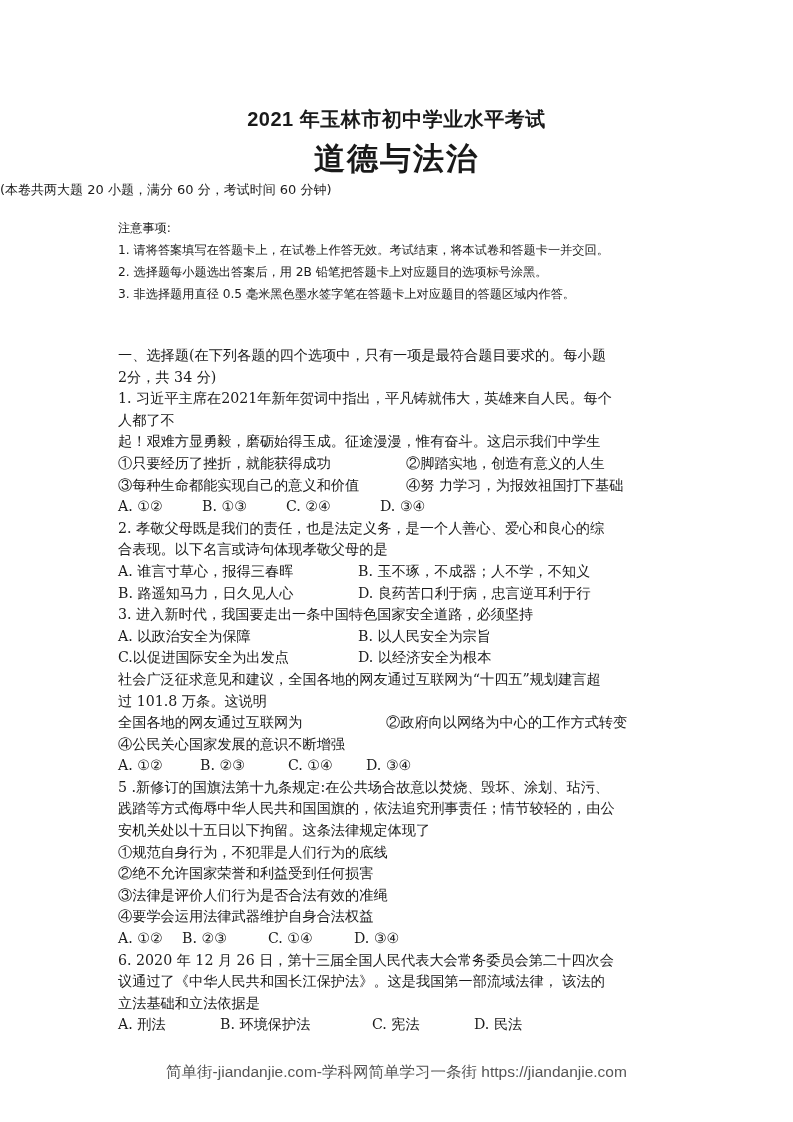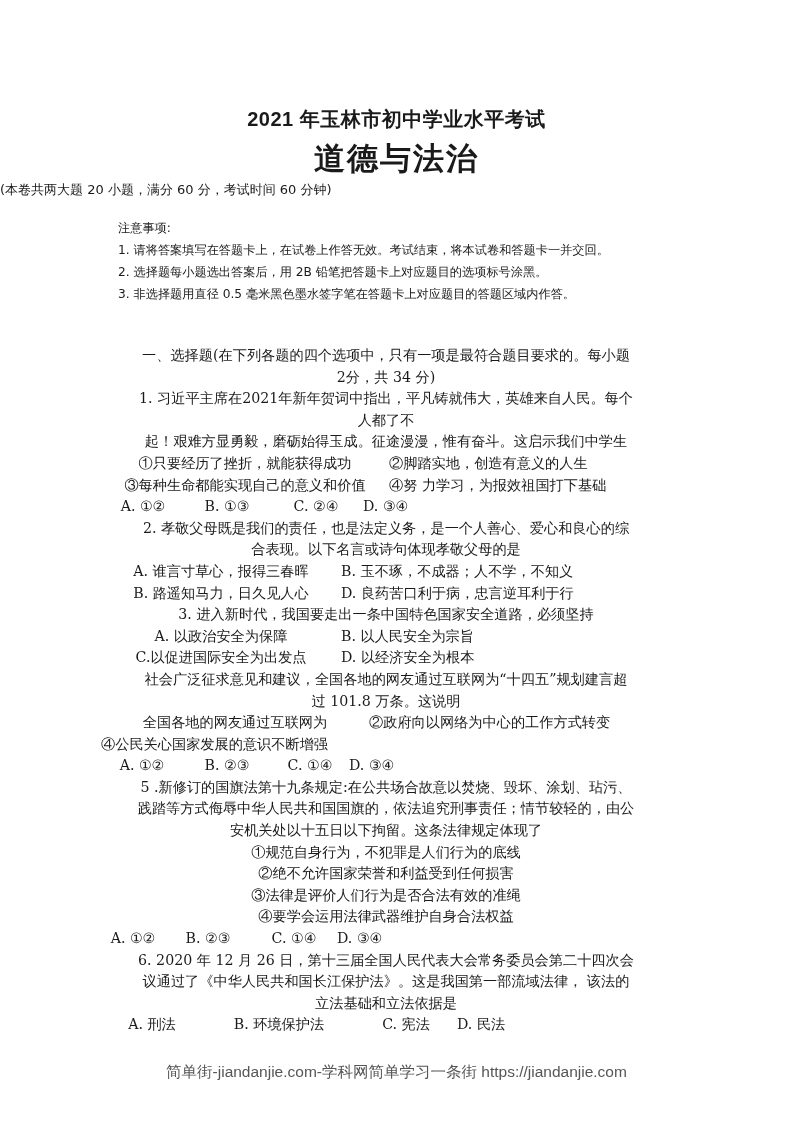--- a/index.html
+++ b/index.html
@@ -7,22 +7,22 @@
   .page { position: absolute; left: 0; top: 0; width: 793px; height: 1040px; }
   .title1 { position: absolute; top: 106px; left: 0; width: 793px; text-align: center;
     font-family: "Liberation Sans", "DejaVu Sans", sans-serif; font-weight: bold; font-size: 20px; letter-spacing: 0.5px; }
   .title2 { position: absolute; top: 138px; left: 0; width: 793px; text-align: center;
     font-family: Liberation Serif, serif; font-weight: bold; font-size: 31px; letter-spacing: 2px; }
   .subtitle { position: absolute; top: 181px; left: 0; width: 793px; 
     font-family: "DejaVu Sans", sans-serif; font-size: 13px; }
   .notes { position: absolute; top: 202px; left: 118px; width: 580px;
     font-family: "DejaVu Sans", sans-serif; font-size: 12.2px; line-height: 22px; margin-top: 15px; }
   .notes div { white-space: nowrap; }
-  .body { position: absolute; top: 345px; left: 101px; width: 570px;
-    font-family: "DejaVu Serif", "Liberation Serif", serif; font-size: 14.2px; line-height: 21.6px; text-align: center; }
+  .body { position: absolute; top: 345px; left: 118px; width: 570px;
+    font-family: "DejaVu Serif", "Liberation Serif", serif; font-size: 14.2px; line-height: 21.6px; }
   .line { white-space: nowrap; height: 21.6px; }
   .opt-row { white-space: nowrap; height: 21.6px; display: flex; }
   .footer { position: absolute; top: 1062px; left: 0; width: 793px; text-align: center;
     font-family: Liberation Sans, sans-serif; font-size: 15.5px; color: #555555; }
 </style>
 </head>
 <body>
 
 <div class="page">
 

